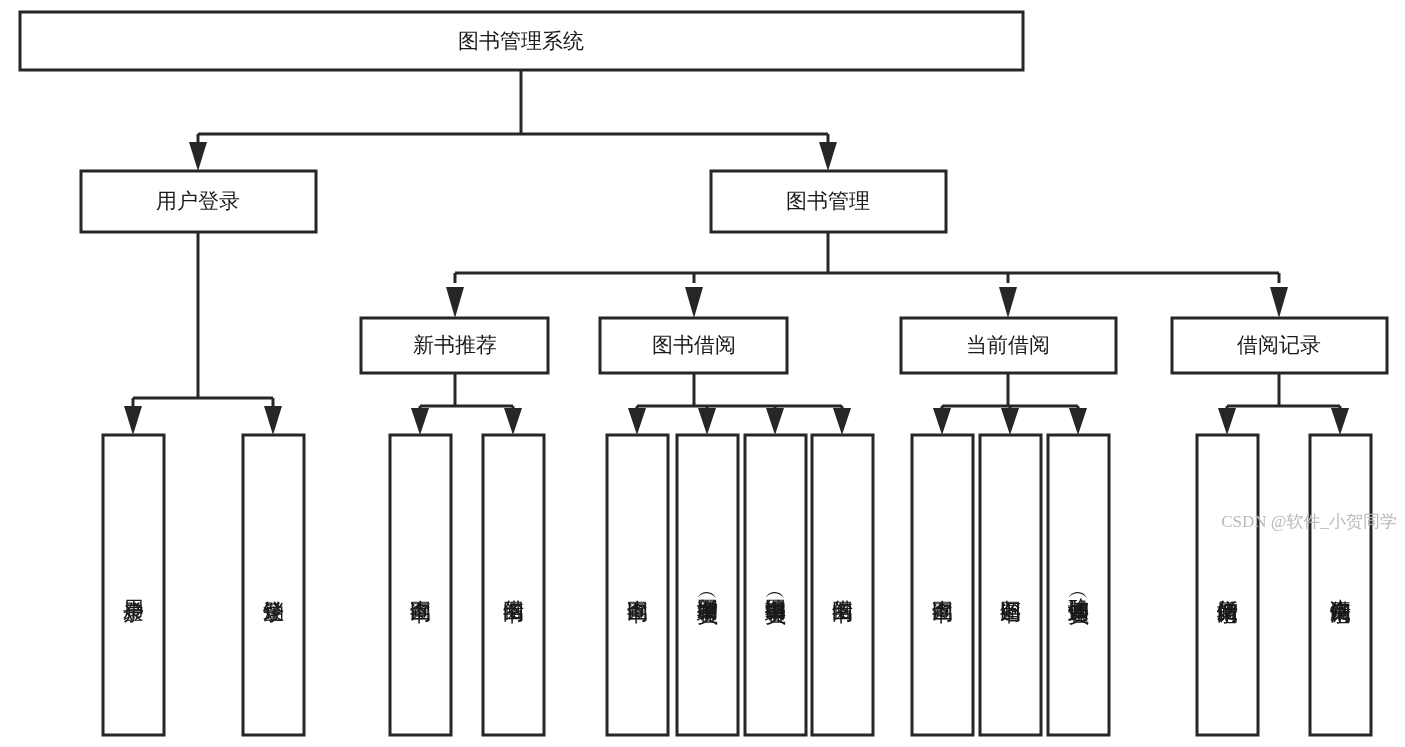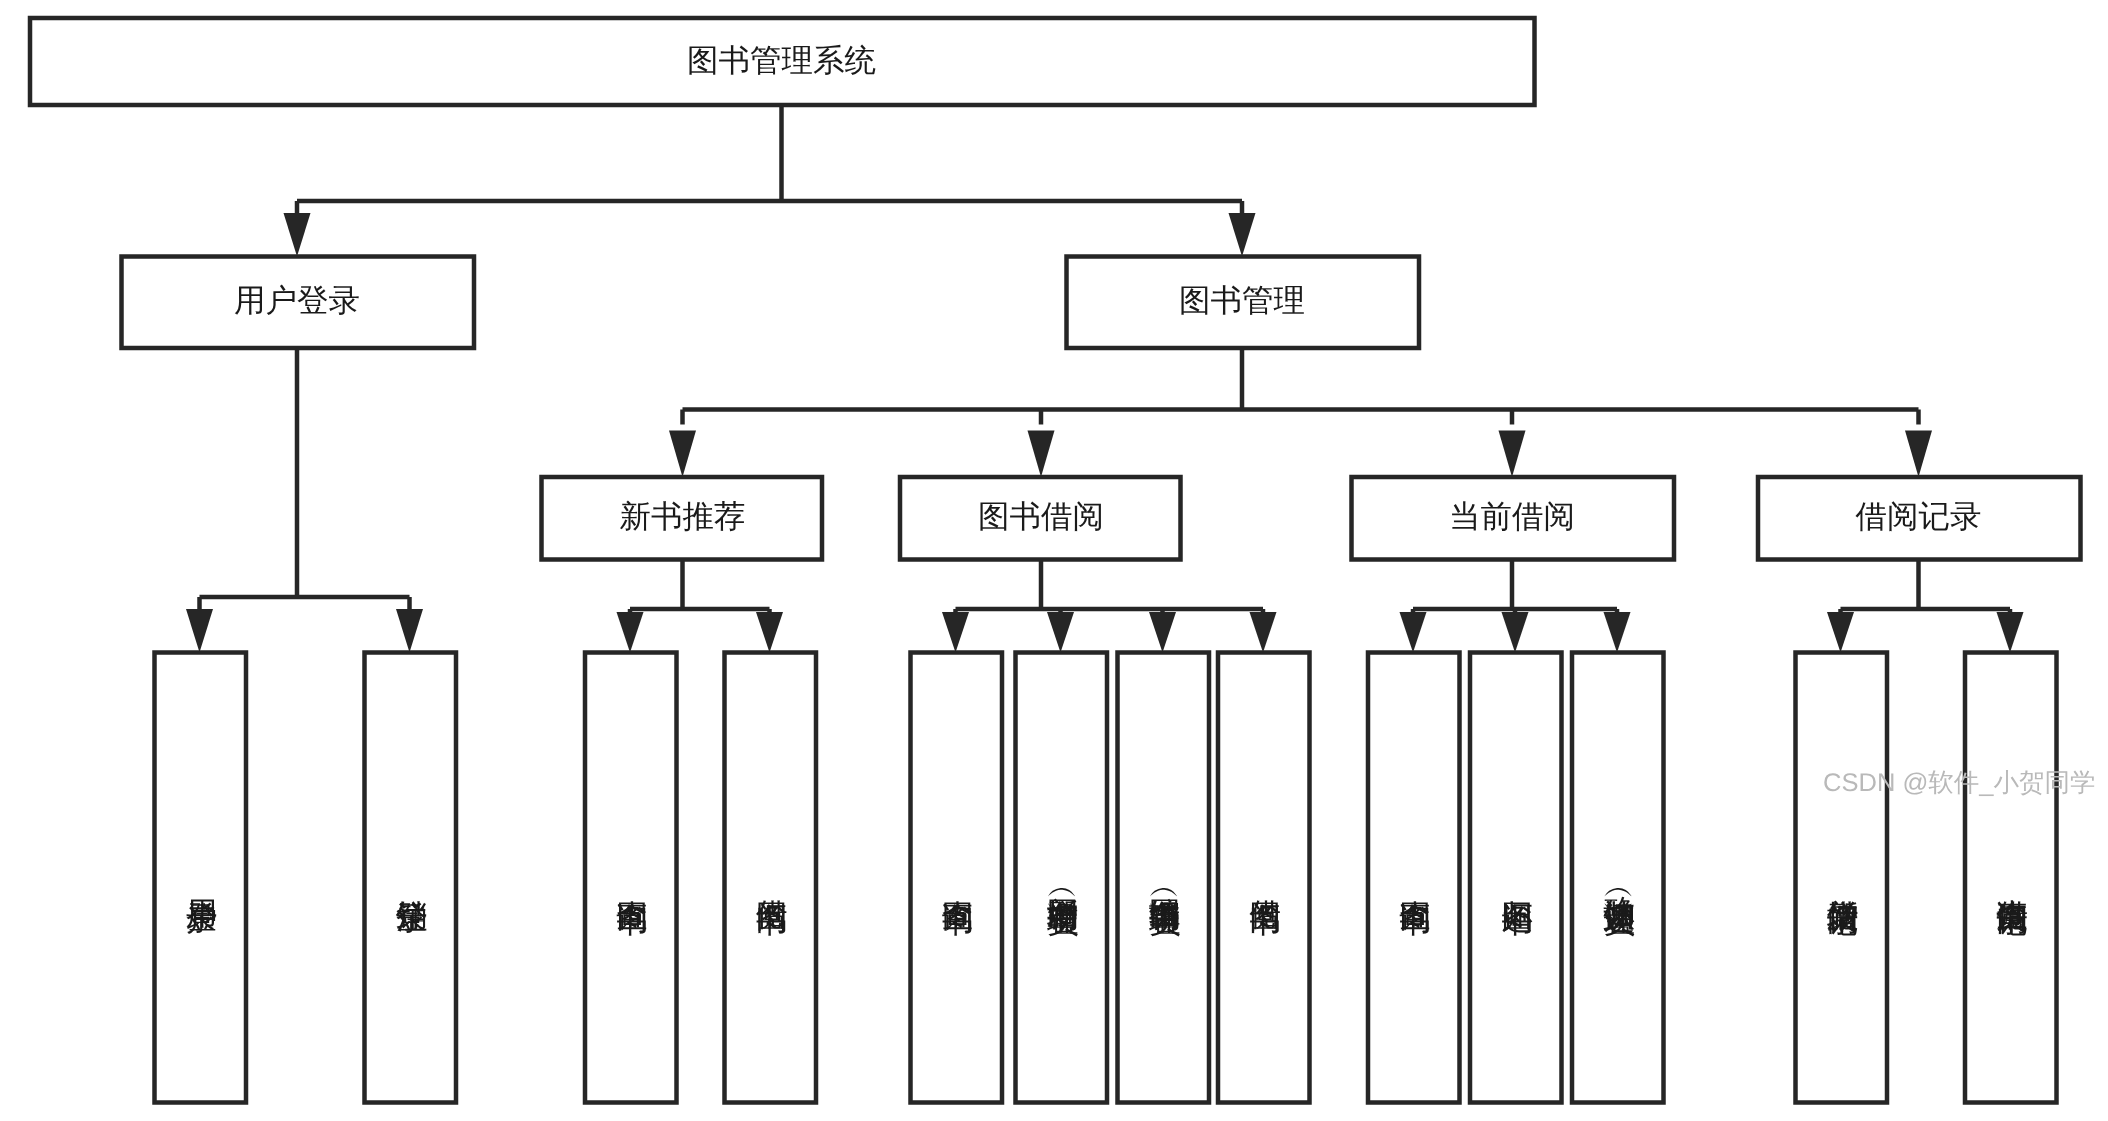--- a/index.html
+++ b/index.html
@@ -64,21 +64,21 @@
     display: flex;
     align-items: center;
     justify-content: center;
     white-space: nowrap;
     pointer-events: none;
   }
   .watermark {
     position: absolute;
     right: 8px;
     bottom: 6px;
-    font-family: Liberation Sans, sans-serif;
+    font-family: Liberation Serif, serif;
     font-size: 17px;
     color: #b9b9b9;
     white-space: nowrap;
   }
 </style>
 </head>
 <body>
 
 <div id="diagram-root">
 

